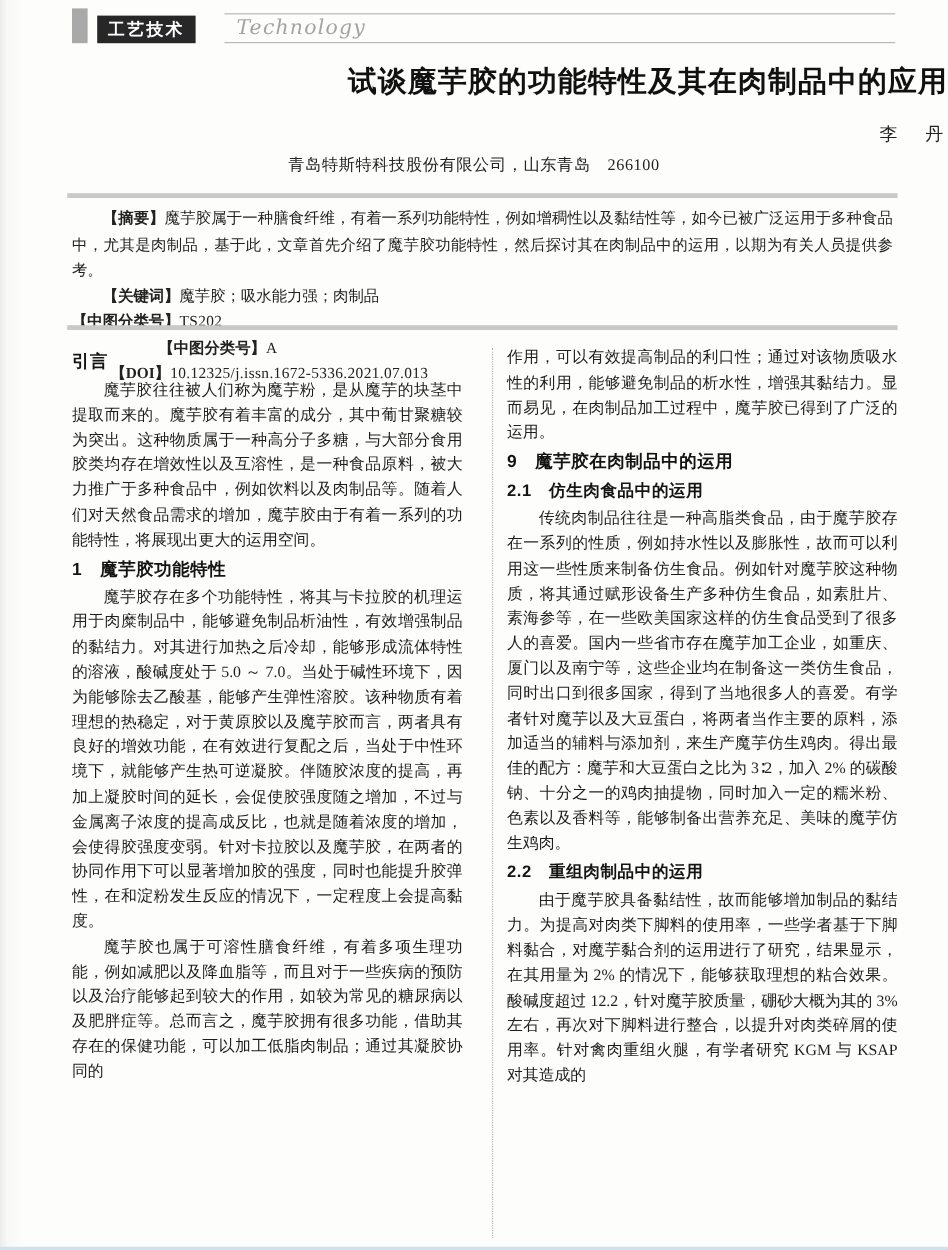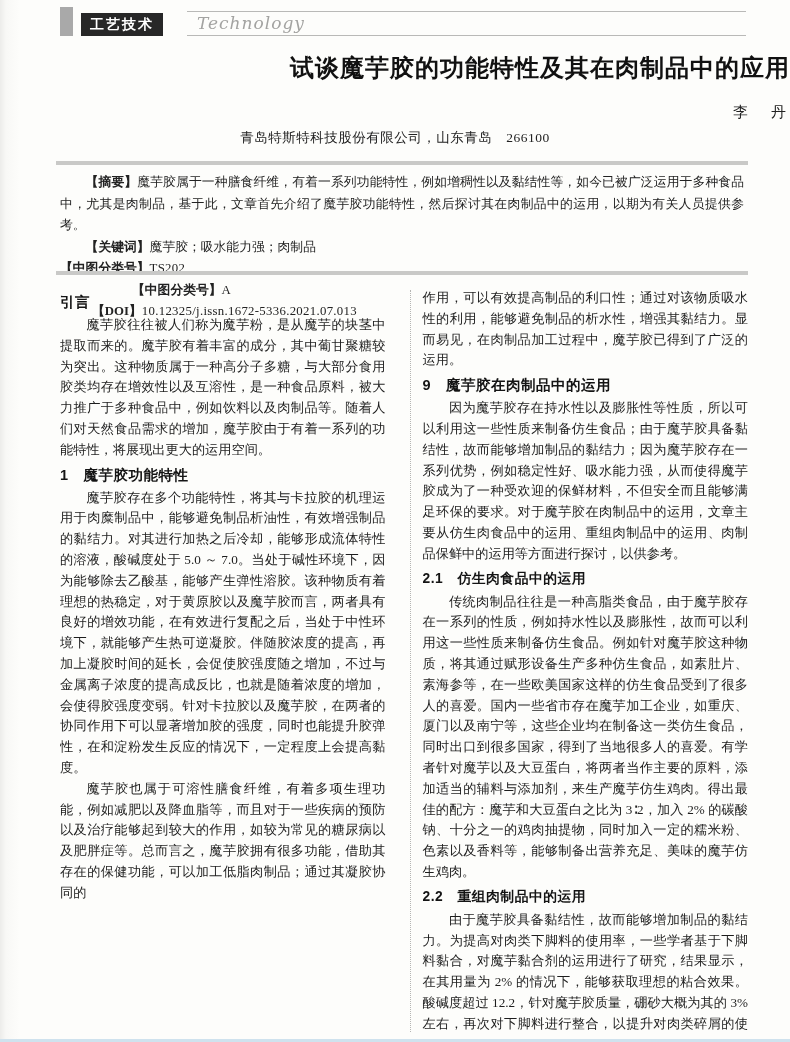--- a/index.html
+++ b/index.html
@@ -139,21 +139,20 @@
       <div class="sec-h">1　魔芋胶功能特性</div>
       <p>魔芋胶存在多个功能特性，将其与卡拉胶的机理运用于肉糜制品中，能够避免制品析油性，有效增强制品的黏结力。对其进行加热之后冷却，能够形成流体特性的溶液，酸碱度处于 5.0 ～ 7.0。当处于碱性环境下，因为能够除去乙酸基，能够产生弹性溶胶。该种物质有着理想的热稳定，对于黄原胶以及魔芋胶而言，两者具有良好的增效功能，在有效进行复配之后，当处于中性环境下，就能够产生热可逆凝胶。伴随胶浓度的提高，再加上凝胶时间的延长，会促使胶强度随之增加，不过与金属离子浓度的提高成反比，也就是随着浓度的增加，会使得胶强度变弱。针对卡拉胶以及魔芋胶，在两者的协同作用下可以显著增加胶的强度，同时也能提升胶弹性，在和淀粉发生反应的情况下，一定程度上会提高黏度。</p>
       <p>魔芋胶也属于可溶性膳食纤维，有着多项生理功能，例如减肥以及降血脂等，而且对于一些疾病的预防以及治疗能够起到较大的作用，如较为常见的糖尿病以及肥胖症等。总而言之，魔芋胶拥有很多功能，借助其存在的保健功能，可以加工低脂肉制品；通过其凝胶协同的</p>
     </div>
 
     <div class="divider"></div>
 
     <div class="col col-right">
       <p class="no-indent">作用，可以有效提高制品的利口性；通过对该物质吸水性的利用，能够避免制品的析水性，增强其黏结力。显而易见，在肉制品加工过程中，魔芋胶已得到了广泛的运用。</p>
       <div class="sec-h">9　魔芋胶在肉制品中的运用</div>
-      <p>因为魔芋胶存在持水性以及膨胀性等性质，所以可以利用这一些性质来制备仿生食品；由于魔芋胶具备黏结性，故而能够增加制品的黏结力；因为魔芋胶存在一系列优势，例如稳定性好、吸水能力强，从而使得魔芋胶成为了一种受欢迎的保鲜材料，不但安全而且能够满足环保的要求。对于魔芋胶在肉制品中的运用，文章主要从仿生肉食品中的运用、重组肉制品中的运用、肉制品保鲜中的运用等方面进行探讨，以供参考。</p>
       <div class="sec-h sub">2.1　仿生肉食品中的运用</div>
       <p>传统肉制品往往是一种高脂类食品，由于魔芋胶存在一系列的性质，例如持水性以及膨胀性，故而可以利用这一些性质来制备仿生食品。例如针对魔芋胶这种物质，将其通过赋形设备生产多种仿生食品，如素肚片、素海参等，在一些欧美国家这样的仿生食品受到了很多人的喜爱。国内一些省市存在魔芋加工企业，如重庆、厦门以及南宁等，这些企业均在制备这一类仿生食品，同时出口到很多国家，得到了当地很多人的喜爱。有学者针对魔芋以及大豆蛋白，将两者当作主要的原料，添加适当的辅料与添加剂，来生产魔芋仿生鸡肉。得出最佳的配方：魔芋和大豆蛋白之比为 3∶2，加入 2% 的碳酸钠、十分之一的鸡肉抽提物，同时加入一定的糯米粉、色素以及香料等，能够制备出营养充足、美味的魔芋仿生鸡肉。</p>
       <div class="sec-h sub">2.2　重组肉制品中的运用</div>
       <p>由于魔芋胶具备黏结性，故而能够增加制品的黏结力。为提高对肉类下脚料的使用率，一些学者基于下脚料黏合，对魔芋黏合剂的运用进行了研究，结果显示，在其用量为 2% 的情况下，能够获取理想的粘合效果。酸碱度超过 12.2，针对魔芋胶质量，硼砂大概为其的 3% 左右，再次对下脚料进行整合，以提升对肉类碎屑的使用率。针对禽肉重组火腿，有学者研究 KGM 与 KSAP 对其造成的</p>
     </div>
 
   </div>
 
   <div class="scan-bottom"></div>
 </div>

